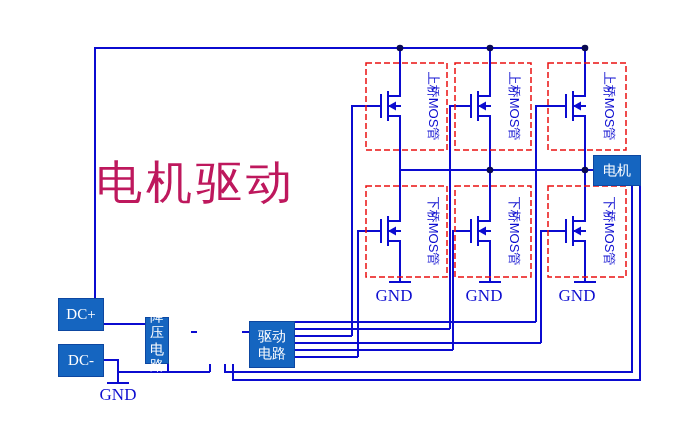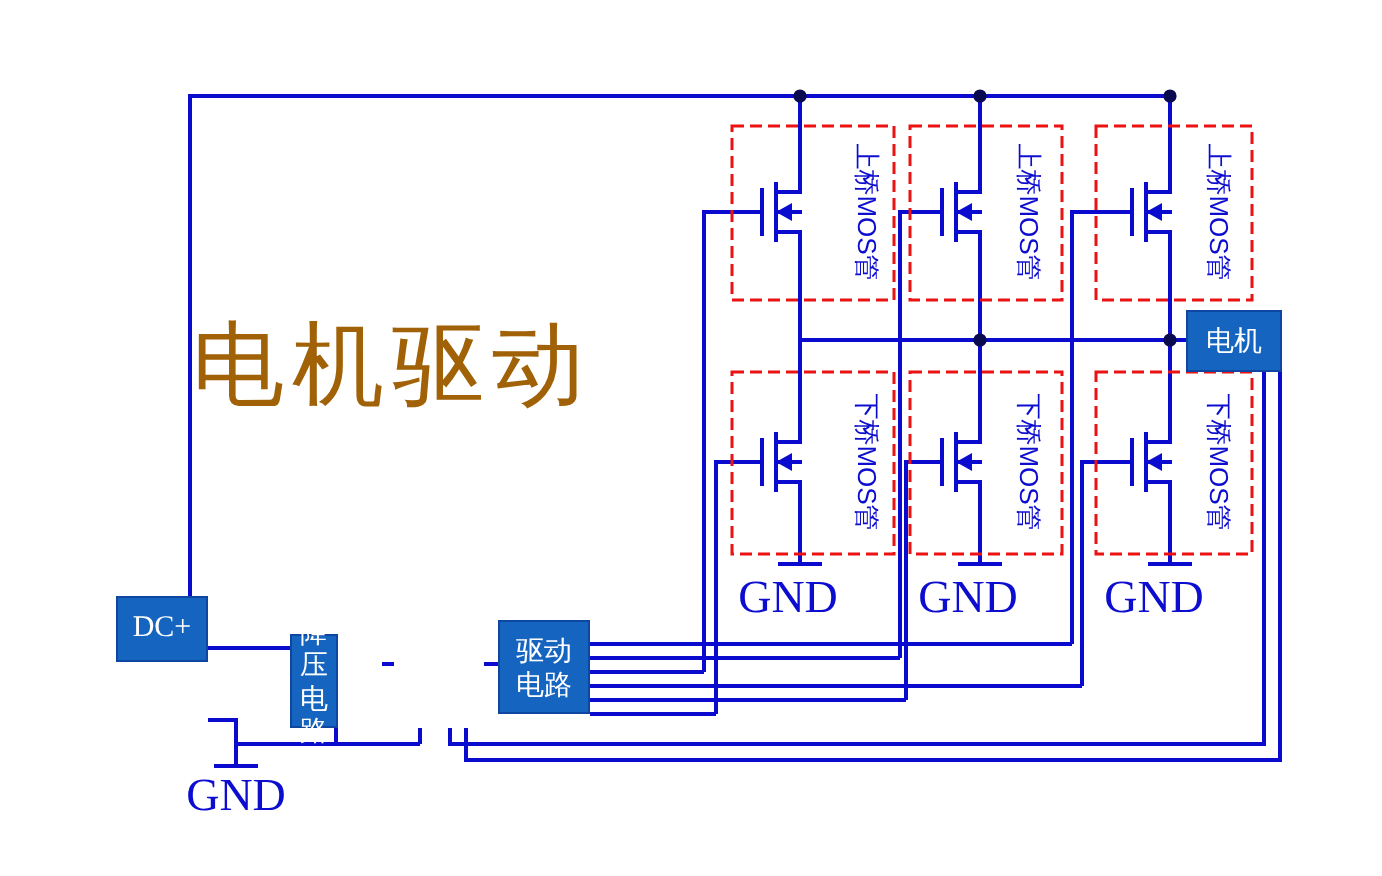--- a/index.html
+++ b/index.html
@@ -3,30 +3,30 @@
 <meta charset="utf-8">
 <style>
   html,body{margin:0;padding:0;background:#ffffff;}
   .stage{
     position:relative;width:691px;height:438px;background:#ffffff;overflow:hidden;
     font-family:"Liberation Sans", sans-serif;
   }
   .stage svg{position:absolute;left:0;top:0;}
   .watermark{
     position:absolute;left:96px;top:152px;
-    font-size:46px;letter-spacing:4px;color:#a16207;white-space:nowrap;
+    font-size:46px;letter-spacing:4px;color:#be185d;white-space:nowrap;
   }
   .vlabel{
     position:absolute;width:90px;height:16px;line-height:16px;
     color:#0d0dd0;font-size:13px;text-align:center;white-space:nowrap;
     transform:rotate(90deg);
   }
   .gnd{
     position:absolute;width:70px;text-align:center;
-    color:#0d0dd0;font-family:"Liberation Serif", serif;font-size:23px;
+    color:#0d0dd0;font-family:"Liberation Serif", serif;font-size:17px;
   }
   .bluebox{
     position:absolute;background:#1565c0;border:1px solid #0d47a1;box-sizing:border-box;
     color:#ffffff;display:flex;flex-direction:column;align-items:center;justify-content:center;
     text-align:center;font-size:14px;line-height:1.15;
   }
   .bluebox.serif{font-family:"Liberation Serif", serif;font-size:15px;}
 </style>
 </head>
 <body>
@@ -137,23 +137,26 @@
   <div class="gnd" style="left:542px;top:286px;">GND</div>
   <div class="gnd" style="left:83px;top:385px;">GND</div>
 
   <div class="bluebox serif" style="left:58px;top:298px;width:46px;height:33px;">
     <span>DC+</span>
   </div>
 
   <div class="bluebox" style="left:593px;top:155px;width:48px;height:31px;">
     <span>电机</span>
   </div>
+  <div class="bluebox serif" style="left:58px;top:344px;width:46px;height:33px;">
+    <span>DC-</span>
+  </div>
 
   <div class="bluebox" style="left:145px;top:317px;width:24px;height:47px;">
     <span>降压</span>
     <span>电路</span>
   </div>
-  <div class="bluebox" style="left:249px;top:310px;width:46px;height:47px;">
+  <div class="bluebox" style="left:249px;top:321px;width:46px;height:47px;">
     <span>驱动</span>
     <span>电路</span>
   </div>
 
 </div>
 
 </body></html>

